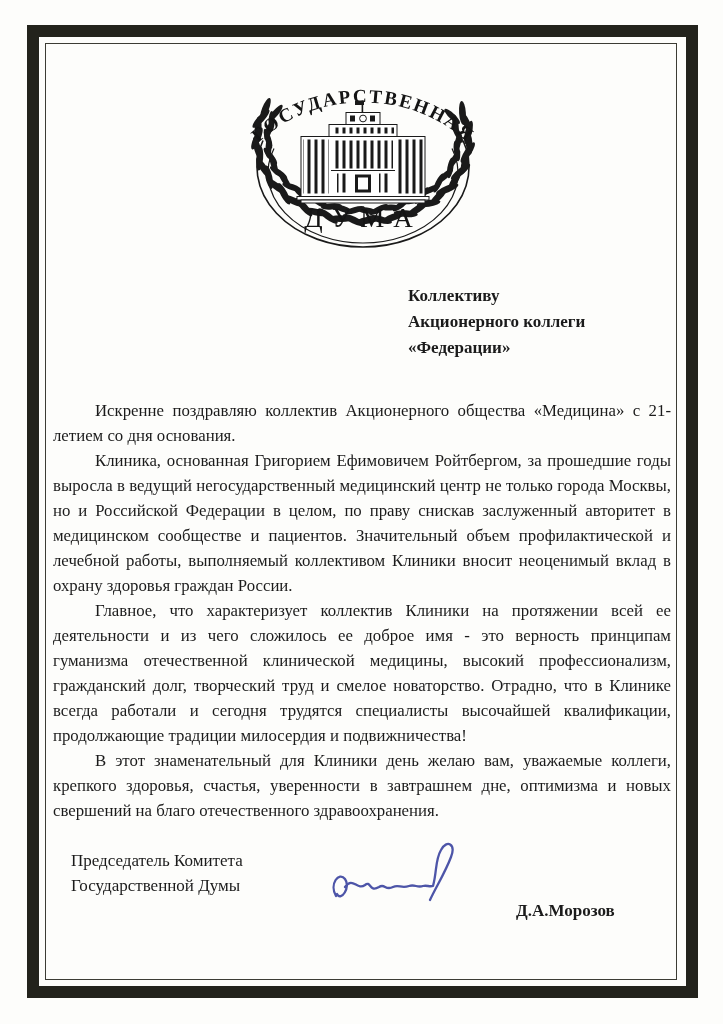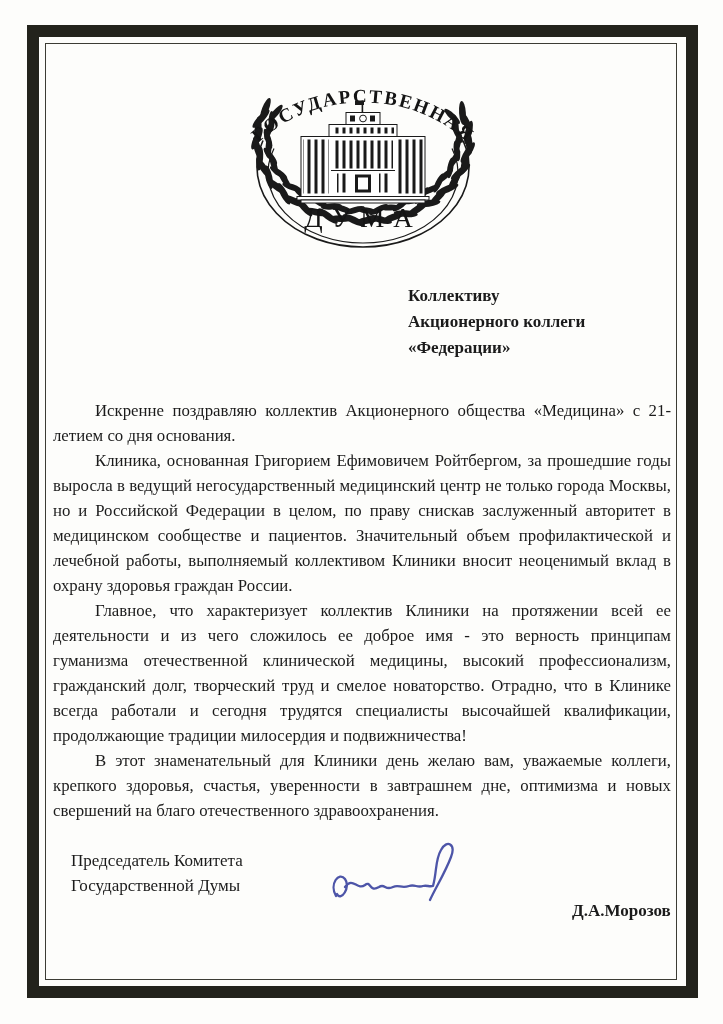--- a/index.html
+++ b/index.html
@@ -34,21 +34,21 @@
     position:absolute;left:53px;top:398px;width:618px;
     font-size:16.8px;line-height:25px;text-align:justify;
   }
   .body-text p{margin:0;text-indent:42px;}
   .sig-left{
     position:absolute;left:71px;top:848px;
     font-weight:normal;font-size:17px;line-height:25px;
   }
   .sig-script{position:absolute;left:328px;top:842px;width:130px;height:78px;}
   .sig-name{
-    position:absolute;left:572px;top:901px;
+    position:absolute;left:516px;top:901px;
     font-weight:bold;font-size:17px;
   }
 </style>
 </head>
 <body>
 
 <div class="page">
 
   <div class="frame-outer"></div>
   <div class="frame-inner"></div>

